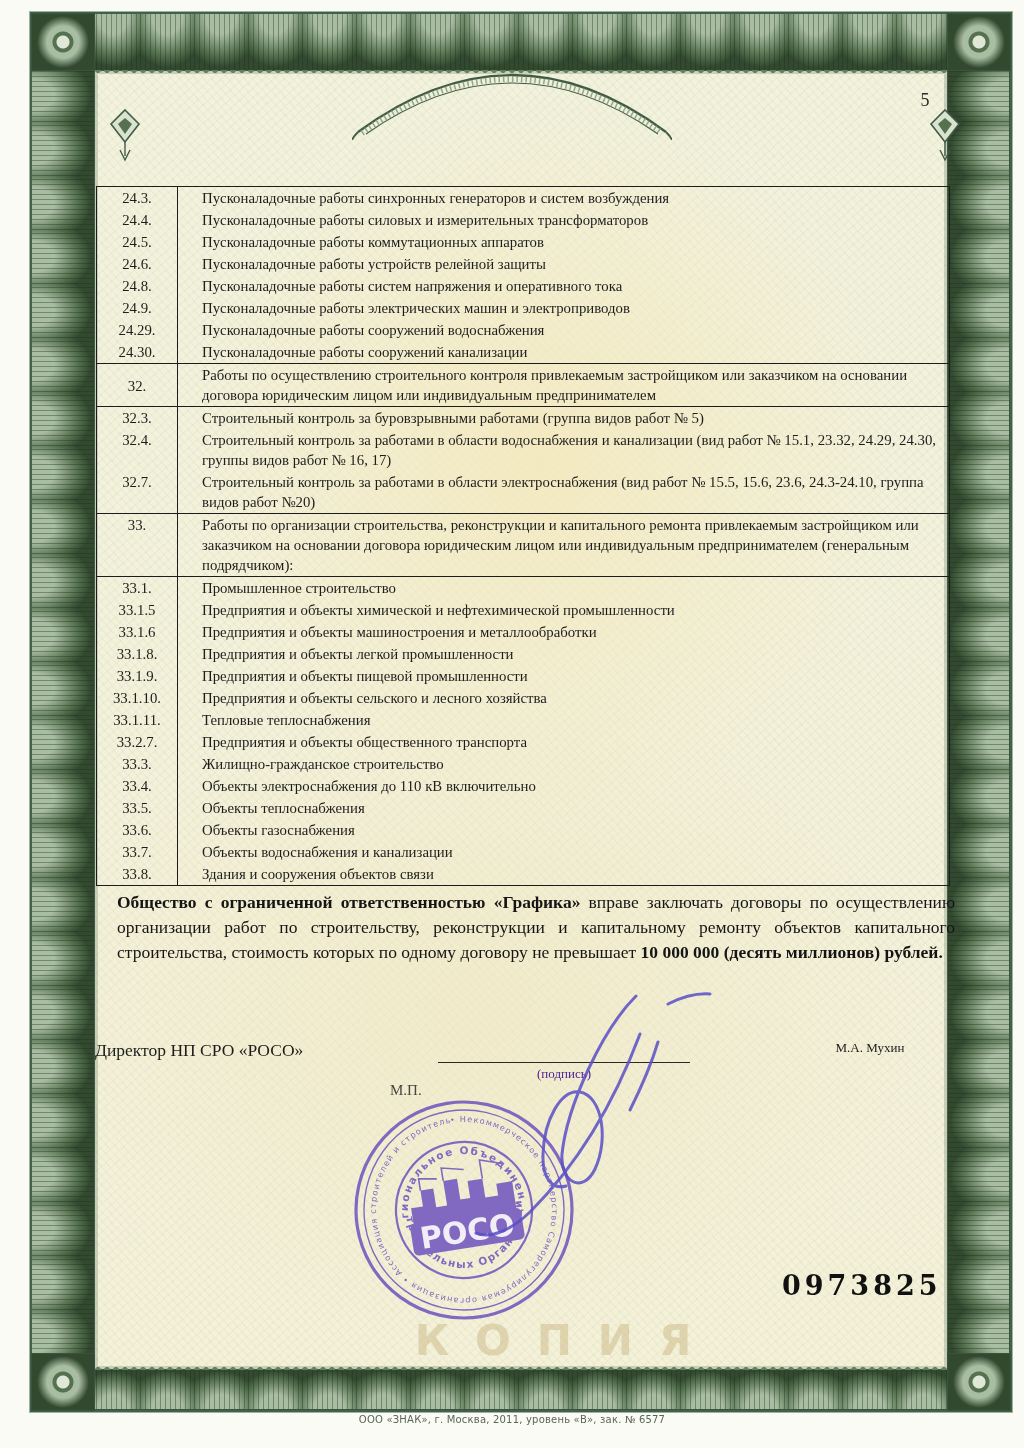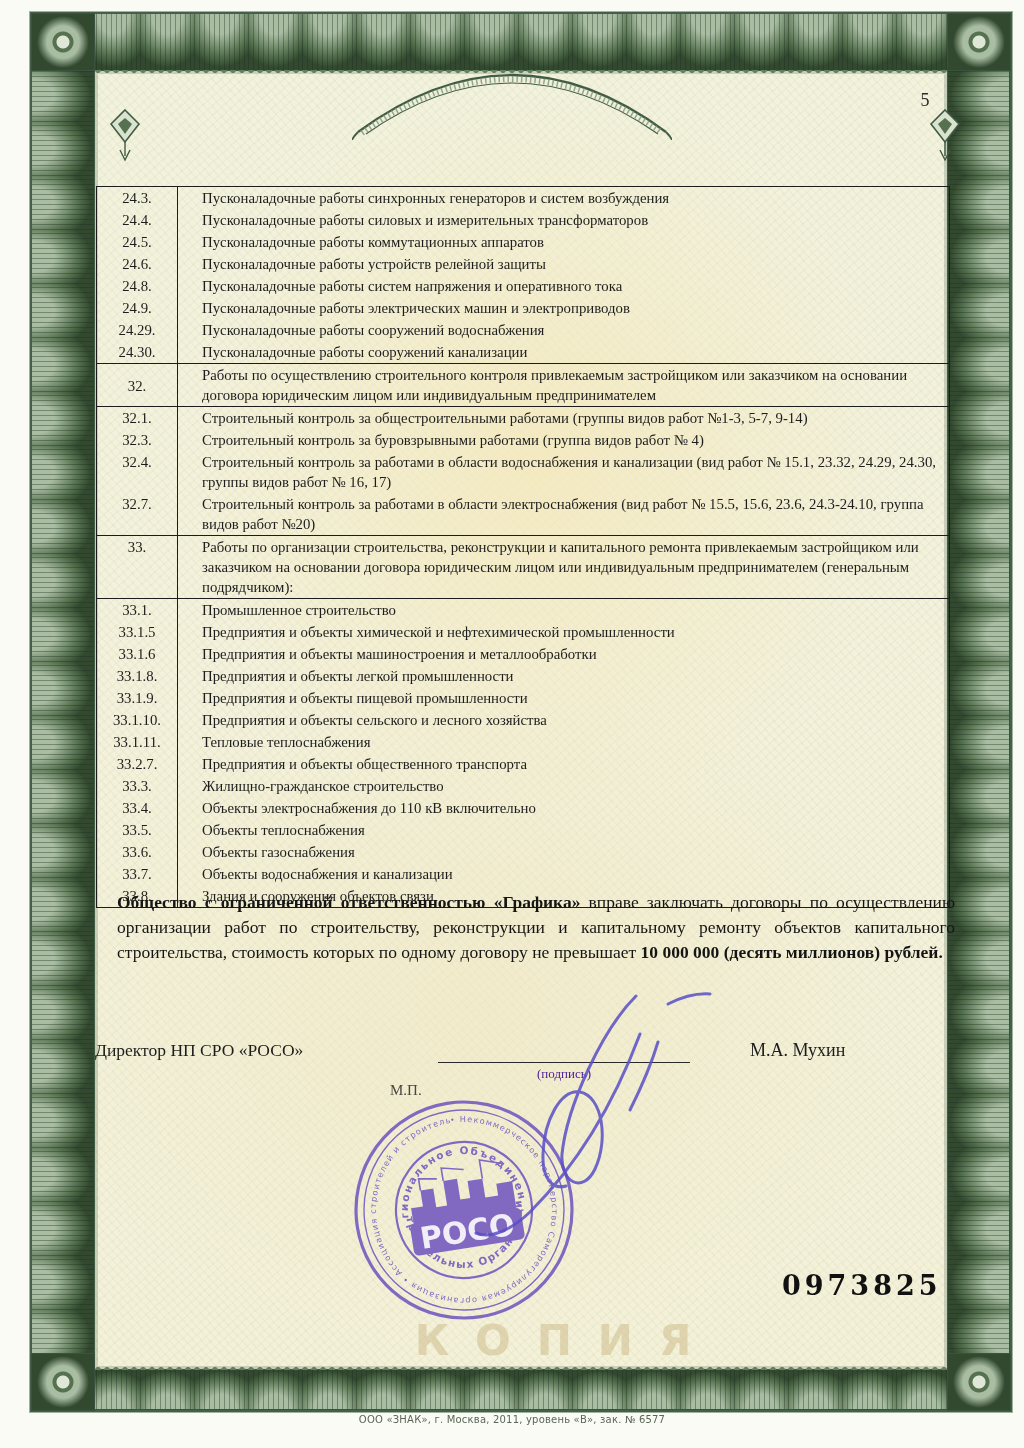--- a/index.html
+++ b/index.html
@@ -84,21 +84,21 @@
   
   .statement{
     position:absolute;left:95px;top:872px;width:838px;
     font-size:17.5px;line-height:25px;text-align:justify;color:#151515;padding-left:22px;
   }
   .statement .b{font-weight:bold;}
   
   .sig-title{position:absolute;left:95px;top:1040px;font-size:17.5px;}
   .sig-line{position:absolute;left:438px;top:1016px;width:252px;border-bottom:1.4px solid #2a2a2a;height:46px;}
   .sig-caption{position:absolute;left:438px;top:1066px;width:252px;text-align:center;font-size:13px;color:#4c1d95;}
-  .sig-name{position:absolute;left:750px;top:1040px;width:140px;text-align:left;font-size:18px;}
+  .sig-name{position:absolute;left:800px;top:1040px;width:140px;text-align:center;font-size:13px;}
   .seal-mark{position:absolute;left:390px;top:1082px;font-size:15px;color:rgba(40,40,40,.85);}
   .signature-svg{position:absolute;left:432px;top:982px;z-index:6;}
   
   .stamp{position:absolute;left:350px;top:1096px;width:228px;height:228px;transform:rotate(-9deg);opacity:.88;z-index:5;}
   
   .serial{
     position:absolute;left:782px;top:1270px;width:150px;text-align:center;
     font-family:"DejaVu Serif",serif;font-weight:bold;font-size:27px;letter-spacing:4px;color:#111;
   }
   .copy-watermark{
@@ -186,26 +186,22 @@
       </div>
     </div>
   <div class="tgroup center-code">
       <div class="trow">
         <div class="tcode">32.</div>
         <div class="ttext">Работы по осуществлению строительного контроля привлекаемым застройщиком или заказчиком на основании договора юридическим лицом или индивидуальным предпринимателем</div>
       </div>
     </div>
   <div class="tgroup">
       <div class="trow">
-        <div class="tcode">32.1.</div>
-        <div class="ttext">Строительный контроль за общестроительными работами (группы видов работ №1-3, 5-7, 9-14)</div>
-      </div>
-      <div class="trow">
         <div class="tcode">32.3.</div>
-        <div class="ttext">Строительный контроль за буровзрывными работами (группа видов работ № 4)</div>
+        <div class="ttext">Строительный контроль за буровзрывными работами (группа видов работ № 5)</div>
       </div>
       <div class="trow">
         <div class="tcode">32.4.</div>
         <div class="ttext">Строительный контроль за работами в области водоснабжения и канализации (вид работ № 15.1, 23.32, 24.29, 24.30, группы видов работ № 16, 17)</div>
       </div>
       <div class="trow">
         <div class="tcode">32.7.</div>
         <div class="ttext">Строительный контроль за работами в области электроснабжения (вид работ № 15.5, 15.6, 23.6, 24.3-24.10, группа видов работ №20)</div>
       </div>
     </div>

